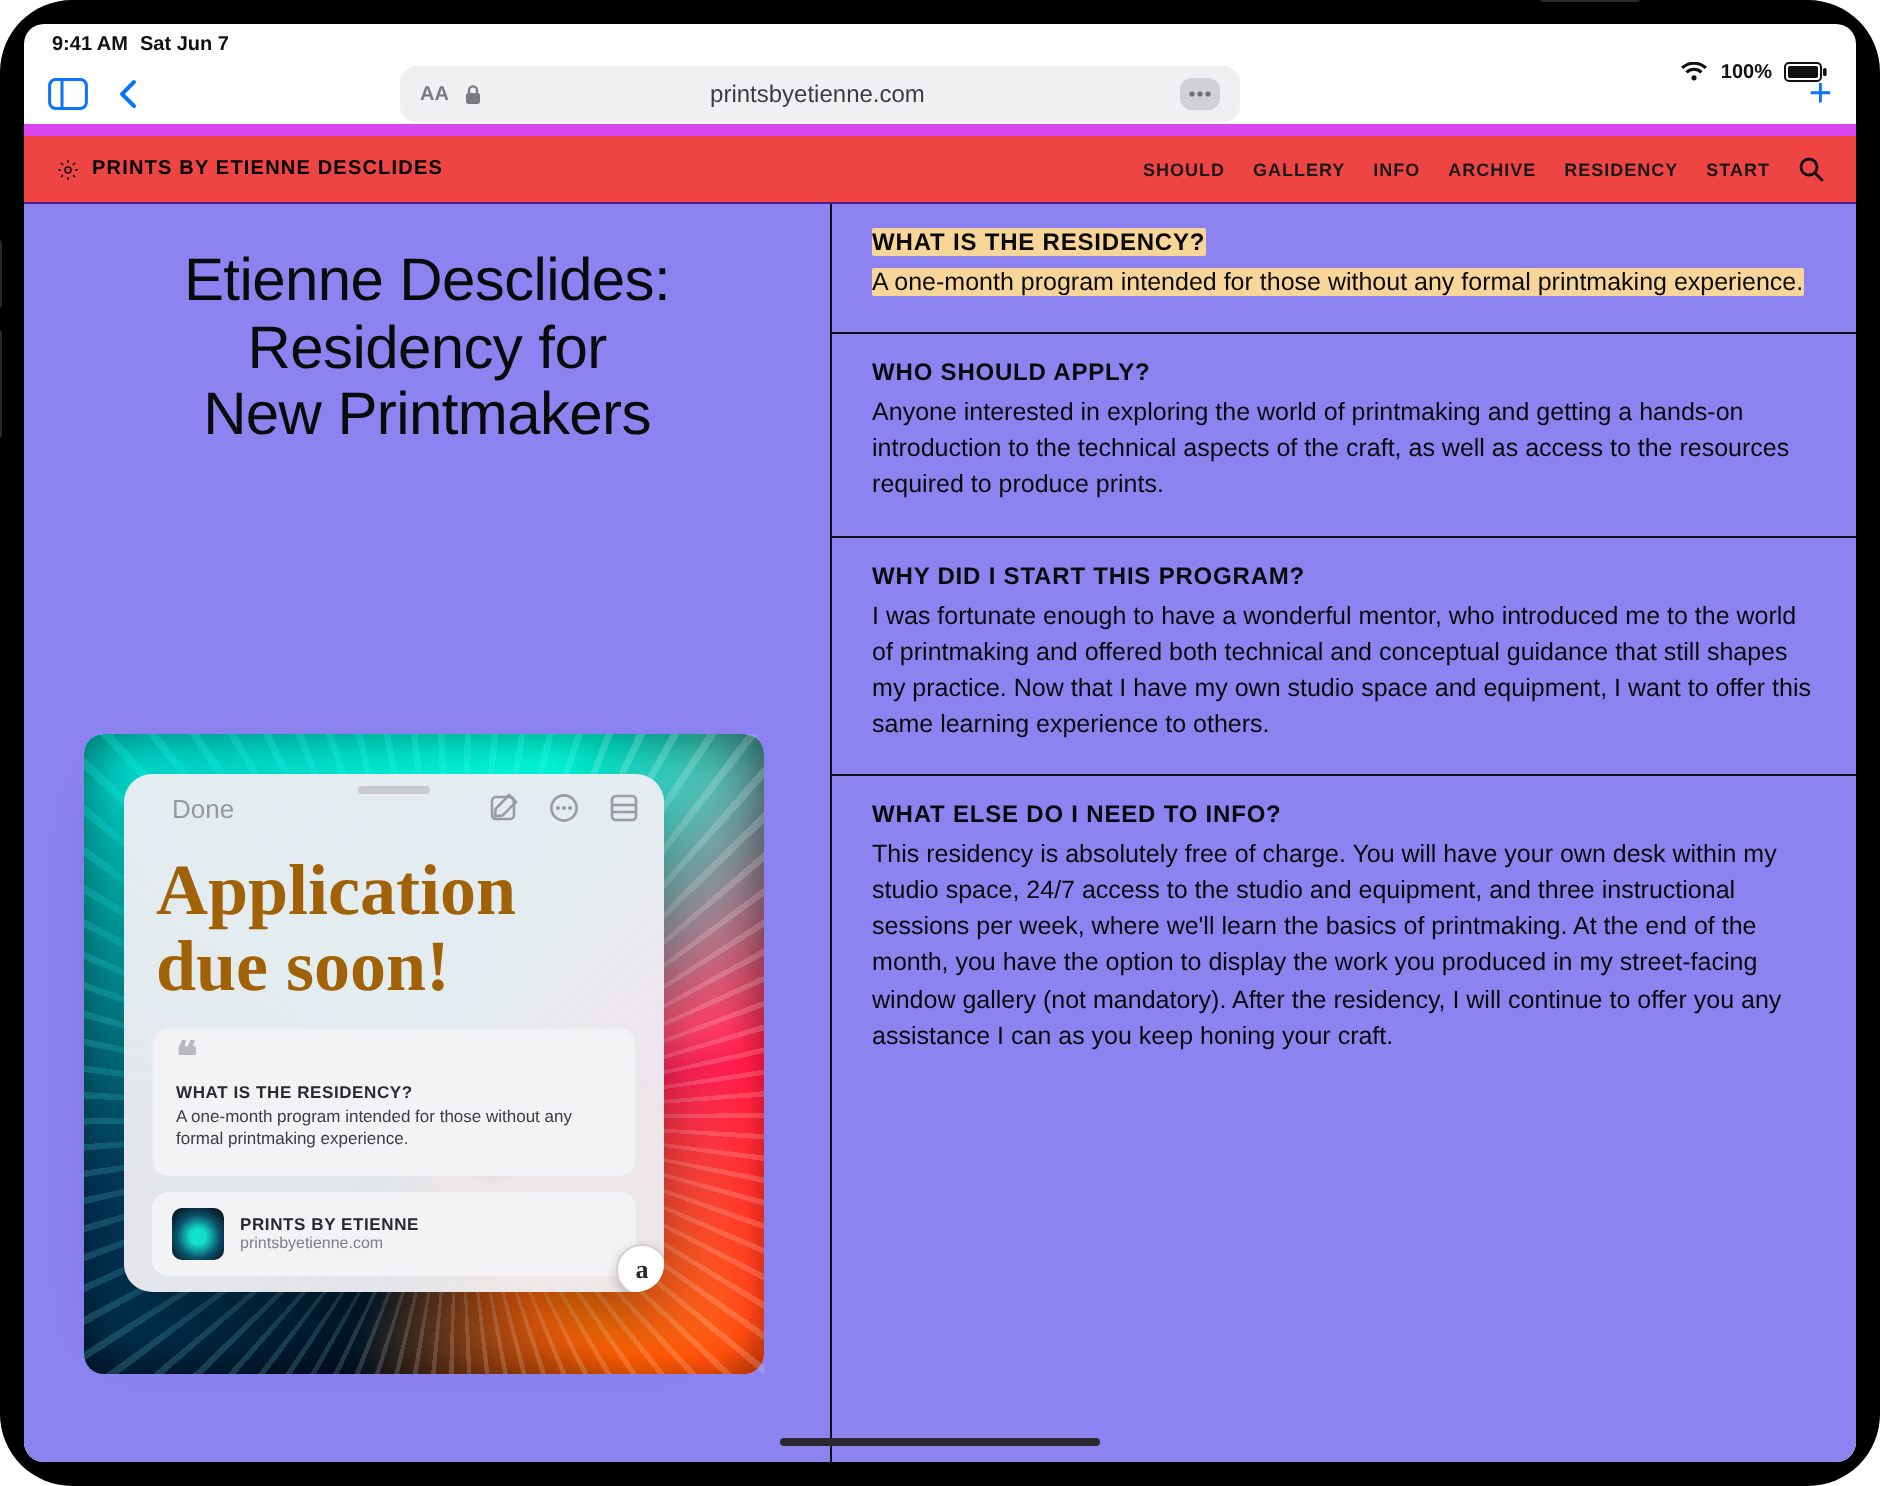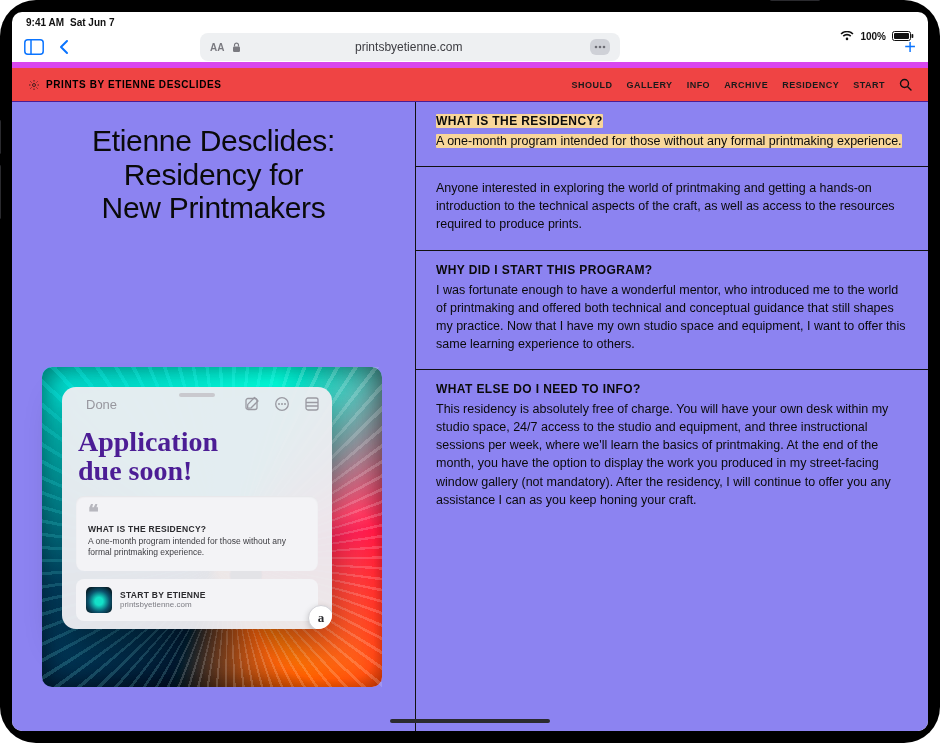--- a/index.html
+++ b/index.html
@@ -111,21 +111,21 @@
   }
   .note-grip {
     position:absolute; left: 50%; transform: translateX(-50%); top: 6px;
     width: 36px; height: 4px; background: #c9c9ce; border-radius: 3px;
   }
   .note-done { color: #97979e; font-weight: 500; margin-left: 12px; }
   .note-actions { margin-left: auto; display: flex; gap: 14px; color: #9a9aa2; }
   .note-body { padding: 0 14px 8px 14px; }
   .note-ink {
     font-family: "Bradley Hand", "Comic Sans MS", cursive;
-    font-size: 28px; line-height: 1.05; font-weight: 700; color: #4c1d95;
+    font-size: 36px; line-height: 1.05; font-weight: 700; color: #a16207;
     padding: 6px 2px 10px 2px; white-space: pre-line;
   }
   .note-quote-card {
     background: #f3f3f6; border-radius: 8px; padding: 10px 12px 12px 12px; position: relative;
     box-shadow: 0 1px 2px rgba(0,0,0,0.06) inset;
   }
   .quote-mark { color: #b7b7be; font-size: 20px; font-weight: 700; line-height: 0.6; }
   .quote-heading { font-size: 8.5px; font-weight: 800; letter-spacing: 0.3px; margin-top: 6px; color: #2a2a2e; }
   .quote-text { font-size: 8.5px; color: #3c3c41; line-height: 1.35; margin-top: 2px; }
   .note-source {
@@ -302,35 +302,36 @@
               <div class="note-ink">Application
      due soon!</div>
               <div class="note-quote-card">
                 <div class="quote-mark">❝</div>
                 <div class="quote-heading">WHAT IS THE RESIDENCY?</div>
                 <div class="quote-text">A one-month program intended for those without any formal printmaking experience.</div>
               </div>
               <div class="note-source">
                 <div class="fav"></div>
                 <div>
-                  <div class="src-title">START BY ETIENNE</div>
+                  <div class="src-title">PRINTS BY ETIENNE</div>
                   <div class="src-url">printsbyetienne.com</div>
                 </div>
               </div>
             </div>
             <div class="a-badge">a</div>
           </div>
         </div>
 
         <div class="page-right">
           <div class="block">
             <h4><span class="highlight">WHAT IS THE RESIDENCY?</span></h4>
             <p><span class="highlight">A one-month program intended for those without any formal printmaking experience.</span></p>
           </div>
           <div class="block">
+            <h4>WHO SHOULD APPLY?</h4>
             <p>Anyone interested in exploring the world of printmaking and getting a hands-on introduction to the technical aspects of the craft, as well as access to the resources required to produce prints.</p>
           </div>
           <div class="block">
             <h4>WHY DID I START THIS PROGRAM?</h4>
             <p>I was fortunate enough to have a wonderful mentor, who introduced me to the world of printmaking and offered both technical and conceptual guidance that still shapes my practice. Now that I have my own studio space and equipment, I want to offer this same learning experience to others.</p>
           </div>
           <div class="block">
             <h4>WHAT ELSE DO I NEED TO INFO?</h4>
             <p>This residency is absolutely free of charge. You will have your own desk within my studio space, 24/7 access to the studio and equipment, and three instructional sessions per week, where we'll learn the basics of printmaking. At the end of the month, you have the option to display the work you produced in my street-facing window gallery (not mandatory). After the residency, I will continue to offer you any assistance I can as you keep honing your craft.</p>
           </div>

